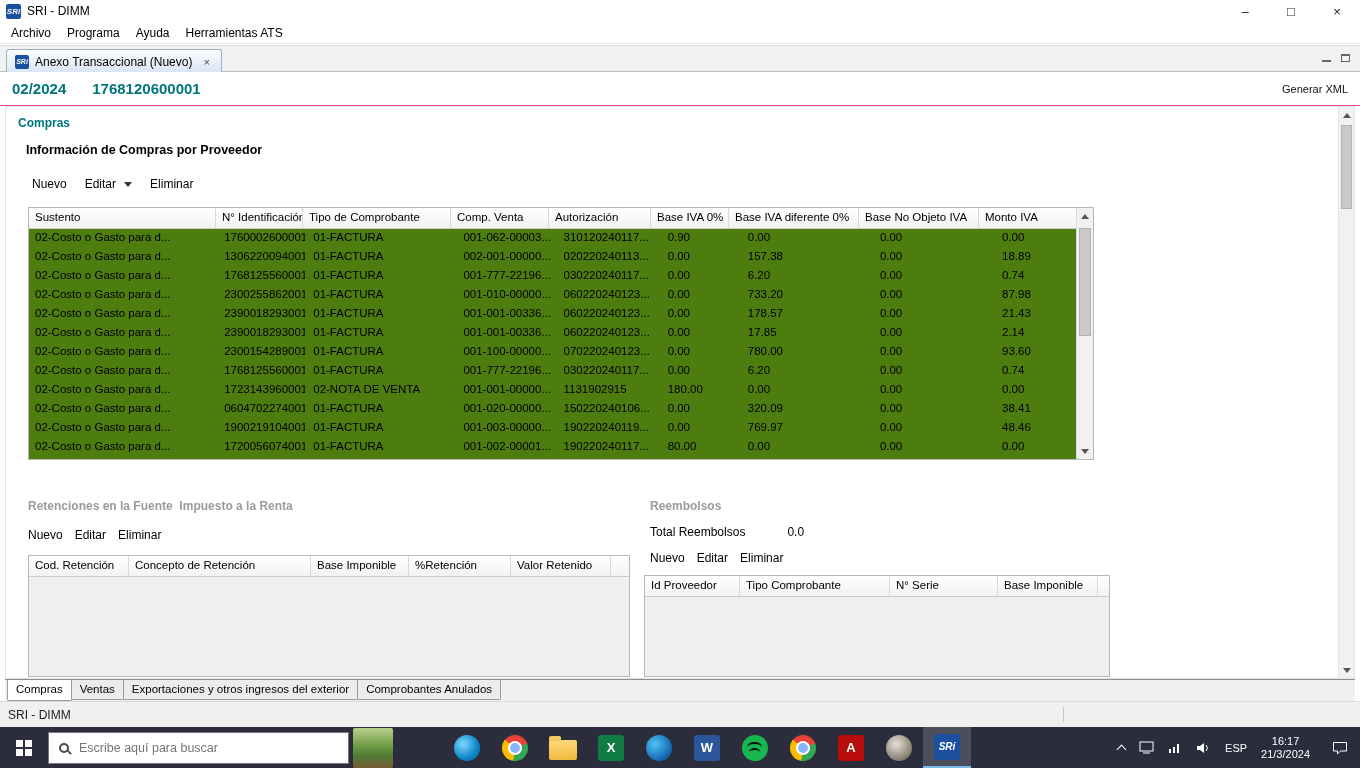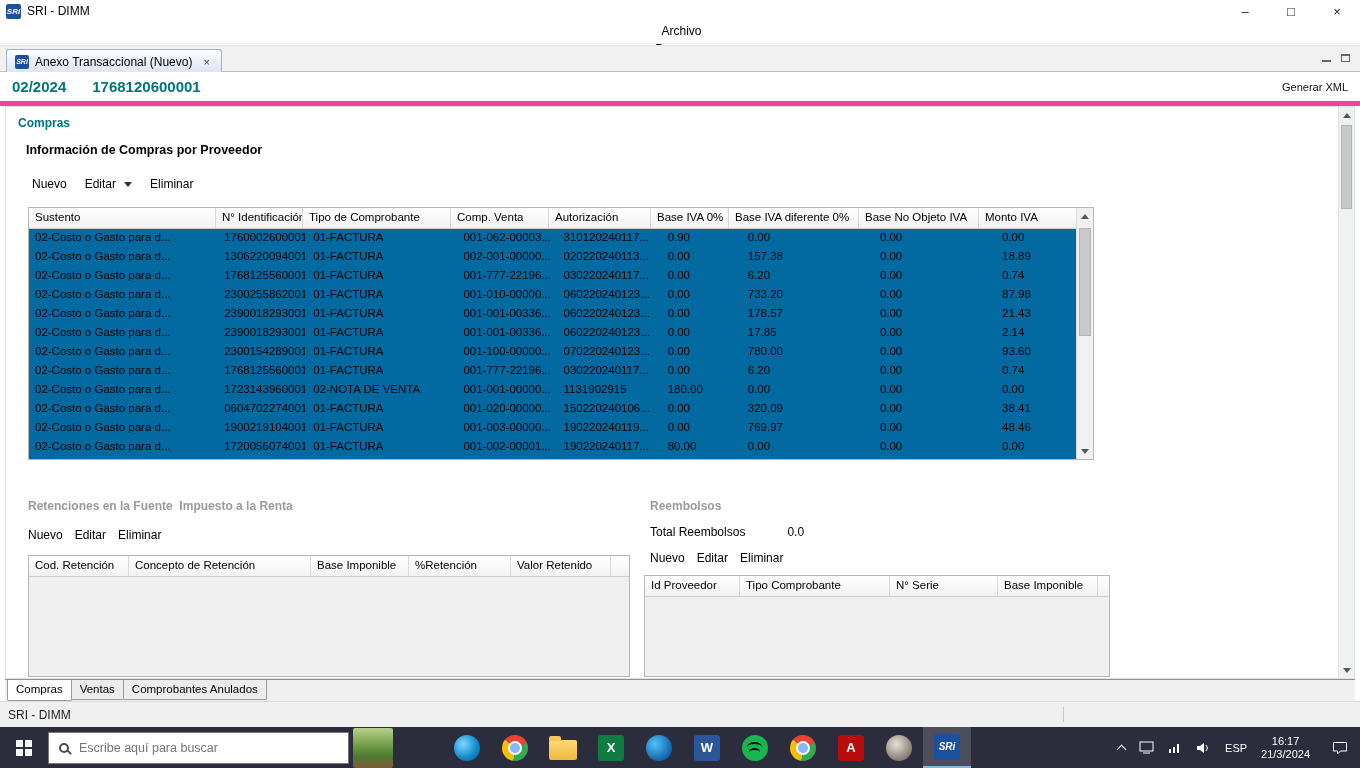--- a/index.html
+++ b/index.html
@@ -11,38 +11,38 @@
     display:flex; align-items:center; padding-left:6px; font-size:12px; color:#000; }
   .sri-logo { width:15px; height:15px; background:#1b4fa0; color:#fff; font-size:8px;
     font-style:italic; font-weight:bold; display:flex; align-items:center; justify-content:center;
     border-radius:2px; flex:none; }
   .titlebar .wtitle { margin-left:6px; }
   .win-controls { margin-left:auto; display:flex; height:100%; }
   .win-btn { width:46px; display:flex; align-items:center; justify-content:center; font-size:13px; color:#222; }
 
   
   .menubar { position:absolute; top:22px; left:0; width:1360px; height:22px; background:#fff;
-    display:flex; align-items:center; padding-left:3px; font-size:12px; border-bottom:1px solid #ededed;flex-direction:column; }
+    display:flex; align-items:center; padding-left:3px; font-size:12px; border-bottom:1px solid #ededed; }
   .menu-item { padding:2px 8px; }
 
   
   .tabstrip { position:absolute; top:45px; left:0; width:1360px; height:27px; background:#f1f1f1;
     border-top:1px solid #e2e2e2; border-bottom:1px solid #bdbdbd; }
   .etab { position:absolute; left:6px; top:3px; height:24px; display:flex; align-items:center; gap:6px;
     padding:0 8px; font-size:12px; background:linear-gradient(#fdfdfd,#d7e5f4);
     border:1px solid #9fb1c3; border-bottom:none; border-radius:3px 3px 0 0; }
   .sri-logo.sm { width:14px; height:14px; font-size:7px; }
   .tab-close { font-size:11px; color:#444; margin-left:2px; padding:0 2px; border:1px solid transparent; }
   .viewbtns { position:absolute; right:10px; top:8px; display:flex; gap:10px; align-items:center; }
   .vmin { width:9px; height:8px; border-bottom:2px solid #666; }
   .vmax { width:9px; height:8px; border:1px solid #666; border-top:2px solid #666; }
 
   
   .headerband { position:absolute; top:72px; left:0; width:1360px; height:34px; background:#fff;
-    border-bottom:5px solid #ec4899; display:flex; align-items:center; padding:0 12px; }
+    border-bottom:1px solid #ec4899; display:flex; align-items:center; padding:0 12px; }
   .hb-teal { color:#00757d; font-weight:bold; font-size:15px; white-space:nowrap; }
   .hb-teal.ruc { margin-left:26px; }
   .hb-teal.orgname { margin-left:44px; letter-spacing:0.3px; }
   .generar-xml { margin-left:auto; font-size:11px; color:#111; }
 
   
   .content { position:absolute; top:106px; left:5px; width:1350px; height:573px; background:#fff;
     border:1px solid #dde3ec; }
   .sec-teal { position:absolute; left:12px; top:9px; color:#00757d; font-weight:bold; font-size:12px; }
   .info-title { position:absolute; left:20px; top:36px; font-weight:bold; font-size:12.5px; color:#000; }
@@ -58,21 +58,21 @@
   .filter-input { width:122px; height:21px; border:1px solid #7a7a7a; font-size:12px; padding:0 3px;
     font-family:"Liberation Sans", sans-serif; }
   .search-btn { width:27px; height:23px; background:#fdfdfd; border:1px solid #8ab4dd; border-radius:2px;
     display:flex; align-items:center; justify-content:center; padding:0; }
   .mags { width:9px; height:9px; border:2px solid #30618c; border-radius:50%; position:relative; }
   .mags::after { content:""; position:absolute; width:6px; height:2px; background:#30618c;
     transform:rotate(45deg); right:-5px; bottom:-2px; }
 
   
   .ctable { position:absolute; left:22px; top:100px; width:1066px; height:253px;
-    border:1px solid #b7b7b7; background:#0369a1; }
+    border:1px solid #b7b7b7; background:#4d7c0f; }
   .thead { display:flex; height:21px; background:linear-gradient(#ffffff,#f2f2f2);
     border-bottom:1px solid #cccccc; }
   .hcell { padding:3px 6px; font-size:11.5px; border-right:1px solid #d8d8d8; white-space:nowrap;
     overflow:hidden; flex:none; color:#000; }
   .hcell.fill { flex:1; border-right:none; }
   .trow { display:flex; height:19px;justify-content:space-between; }
   .tcell { padding:2px 6px; font-size:11.5px; white-space:nowrap; overflow:hidden; flex:none; }
   .c0{width:187px}.c1{width:87px}.c2{width:148px}.c3{width:98px}.c4{width:102px}
   .c5{width:78px}.c6{width:130px}.c7{width:120px}.c8{width:97px;border-right:none}
   .tscroll { position:absolute; right:0; top:0; bottom:0; width:17px; background:#f1f1f1;
@@ -424,20 +424,21 @@
     <div class="sthumb"></div>
     <div class="sarrow down">
         <i class="tri-down"></i>
       </div>
   </div>
 </div>
 
 <div class="bottomtabs">
     <div class="btab active">Compras</div>
     <div class="btab">Ventas</div>
+    <div class="btab">Exportaciones y otros ingresos del exterior</div>
     <div class="btab">Comprobantes Anulados</div>
   </div>
 
 <div class="statusbar">
   <span>SRI - DIMM</span>
   <span class="status-div"></span>
 </div>
 
 <div class="taskbar">
   <div class="startbtn">

